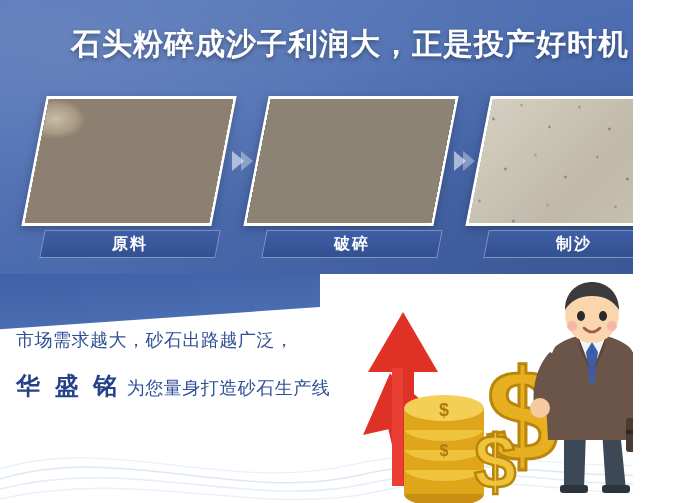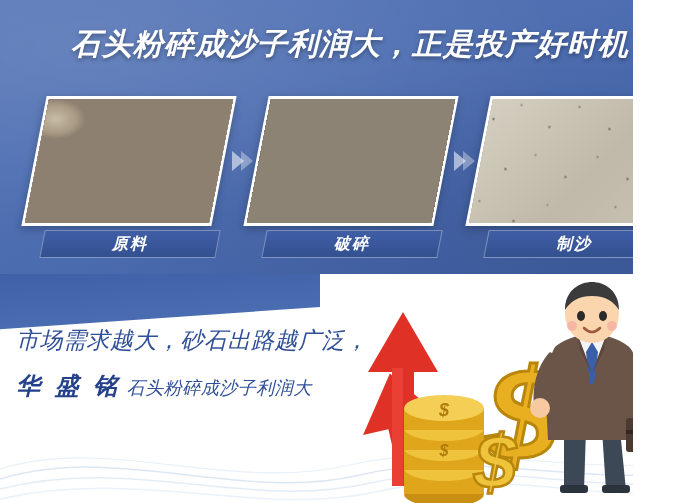--- a/index.html
+++ b/index.html
@@ -9,21 +9,20 @@
   }
   body {
     font-family: "Liberation Sans", sans-serif;
   }
   #poster {
     position: relative;
     width: 633px;
     height: 503px;
     overflow: hidden;
     background: #ffffff;
-    font-style: italic;
   }
   
   .top-panel {
     position: absolute;
     left: 0; top: 0;
     width: 700px;
     height: 274px;
     background: linear-gradient(160deg, #5878b8 0%, #4f6fb2 40%, #3f5fa6 100%);
   }
   .top-panel::after {
@@ -216,21 +215,21 @@
     transform-origin: left top;
   }
   .copy-block {
     position: absolute;
     left: 16px; top: 50px;
     width: 370px;
     color: #2b4a8e;
     z-index: 5;
   }
   .copy-line {
-    font-size: 23px;
+    font-size: 18px;
     line-height: 32px;
     color: #2f4f96;
     letter-spacing: 0.5px;
   }
   .brand-line {
     margin-top: 16px;
     font-size: 18px;
     line-height: 28px;
     color: #2f4f96;
     letter-spacing: 0.5px;
@@ -389,17 +388,17 @@
         <rect x="120" y="138" width="46" height="34" rx="3" fill="#4a3a30"></rect>
         <rect x="120" y="150" width="46" height="4" fill="#33271f"></rect>
         <path d="M136 138 L136 132 L150 132 L150 138" fill="none" stroke="#33271f" stroke-width="3"></path>
       </g>
     </svg>
 
     <div class="copy-block">
       <div class="copy-line">市场需求越大，砂石出路越广泛，</div>
       <div class="brand-line">
         <span class="brand-name">华 盛 铭</span>
-        <span>石头粉碎成沙子利润大</span>
+        <span>为您量身打造砂石生产线</span>
       </div>
     </div>
   </div>
 </div>
 
 </body></html>

